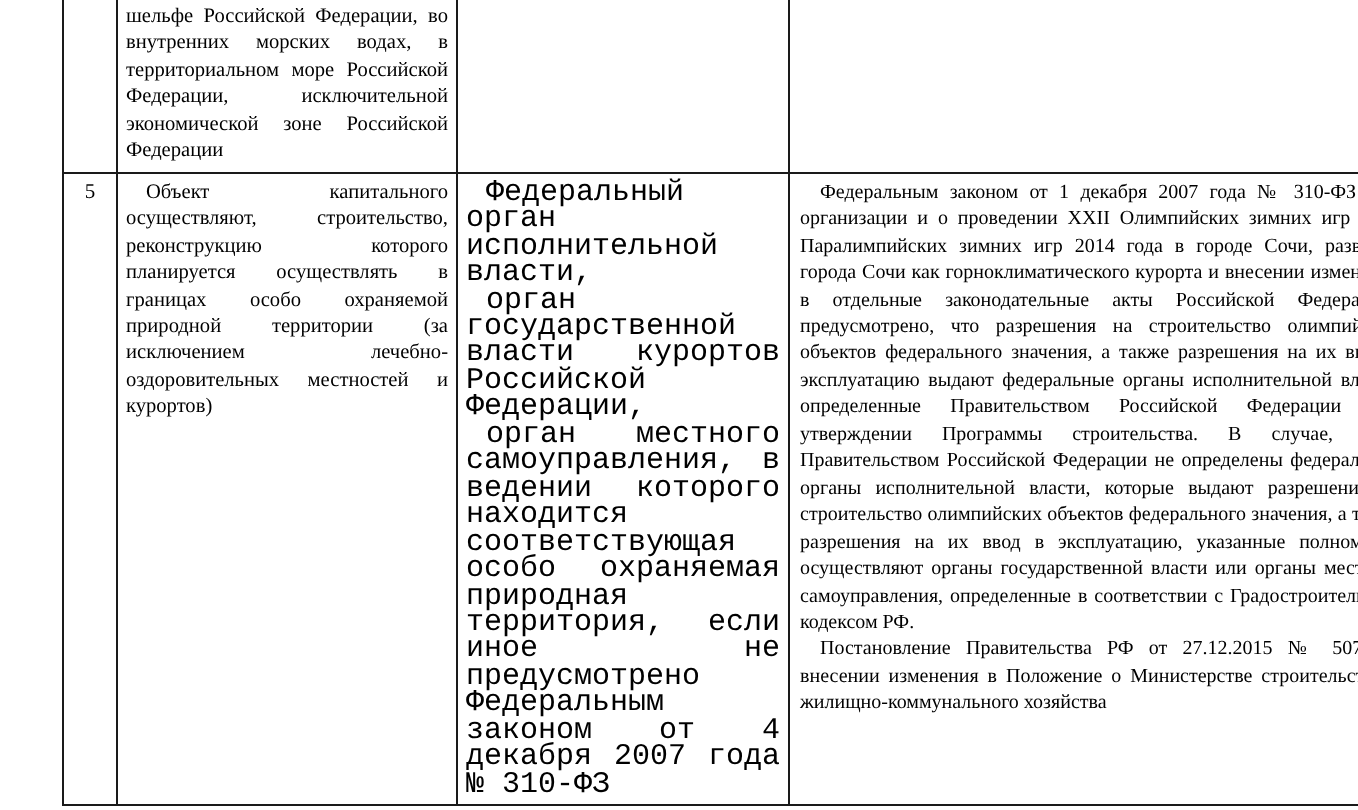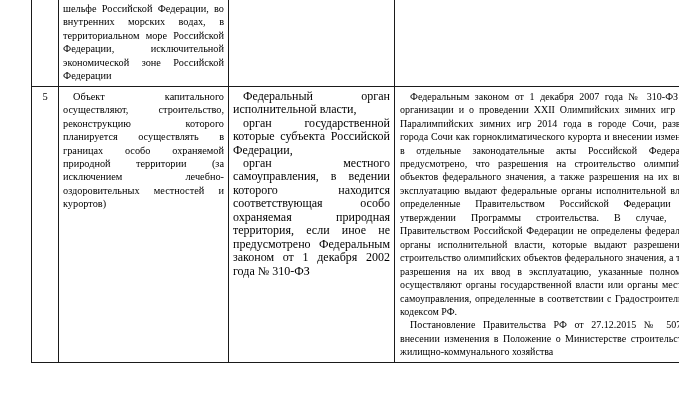--- a/index.html
+++ b/index.html
@@ -78,21 +78,21 @@
     text-indent: 10px;
     hyphens: manual;
     word-spacing: 0px;
   }
 
   p.para.noindent {
     text-indent: 0;
   }
 
   .col-obj p.para { font-size: 10.3px; line-height: 13.45px; }
-  .col-org p.para { font-size: 12px; line-height: 13.45px; }
+  .col-org p.para { font-size: 15px; line-height: 13.45px; font-family: Liberation Mono, monospace; }
   .col-law p.para { font-size: 10px; line-height: 13.45px; }
 
   .col-law .cell-pad { padding: 3px 3px 3px 5px; }
 
   
   .cont-row .cell-pad { padding-top: 2px; }
   .cont-row p.para { text-indent: 0; }
 
   .empty-cell { }
 </style>
@@ -138,22 +138,22 @@
 
         <td class="col-obj">
           <div class="cell-pad">
             <p class="para">Объект капитального осуществляют, строительство, реконструкцию которого планируется осуществлять в границах особо охраняемой природной территории (за исключением лечебно-оздоровительных местностей и курортов)</p>
           </div>
         </td>
 
         <td class="col-org">
           <div class="cell-pad">
             <p class="para">Федеральный орган исполнительной власти,</p>
-            <p class="para">орган государственной которые субъекта Российской Федерации,</p>
-            <p class="para">орган местного самоуправления, в ведении которого находится соответствующая особо охраняемая природная территория, если иное не предусмотрено Федеральным законом от 1 декабря 2002 года № 310-ФЗ</p>
+            <p class="para">орган государственной власти курортов Российской Федерации,</p>
+            <p class="para">орган местного самоуправления, в ведении которого находится соответствующая особо охраняемая природная территория, если иное не предусмотрено Федеральным законом от 4 декабря 2007 года № 310-ФЗ</p>
           </div>
         </td>
 
         <td class="col-law">
           <div class="cell-pad">
             <p class="para">Федеральным законом от 1 декабря 2007 года № 310-ФЗ «Об организации и о проведении XXII Олимпийских зимних игр и XI Паралимпийских зимних игр 2014 года в городе Сочи, развитии города Сочи как горноклиматического курорта и внесении изменений в отдельные законодательные акты Российской Федерации» предусмотрено, что разрешения на строительство олимпийских объектов федерального значения, а также разрешения на их ввод в эксплуатацию выдают федеральные органы исполнительной власти, определенные Правительством Российской Федерации при утверждении Программы строительства. В случае, если Правительством Российской Федерации не определены федеральные органы исполнительной власти, которые выдают разрешения на строительство олимпийских объектов федерального значения, а также разрешения на их ввод в эксплуатацию, указанные полномочия осуществляют органы государственной власти или органы местного самоуправления, определенные в соответствии с Градостроительным кодексом РФ.</p>
             <p class="para">Постановление Правительства РФ от 27.12.2015 № 507 «О внесении изменения в Положение о Министерстве строительства и жилищно-коммунального хозяйства</p>
           </div>
         </td>
       </tr>

